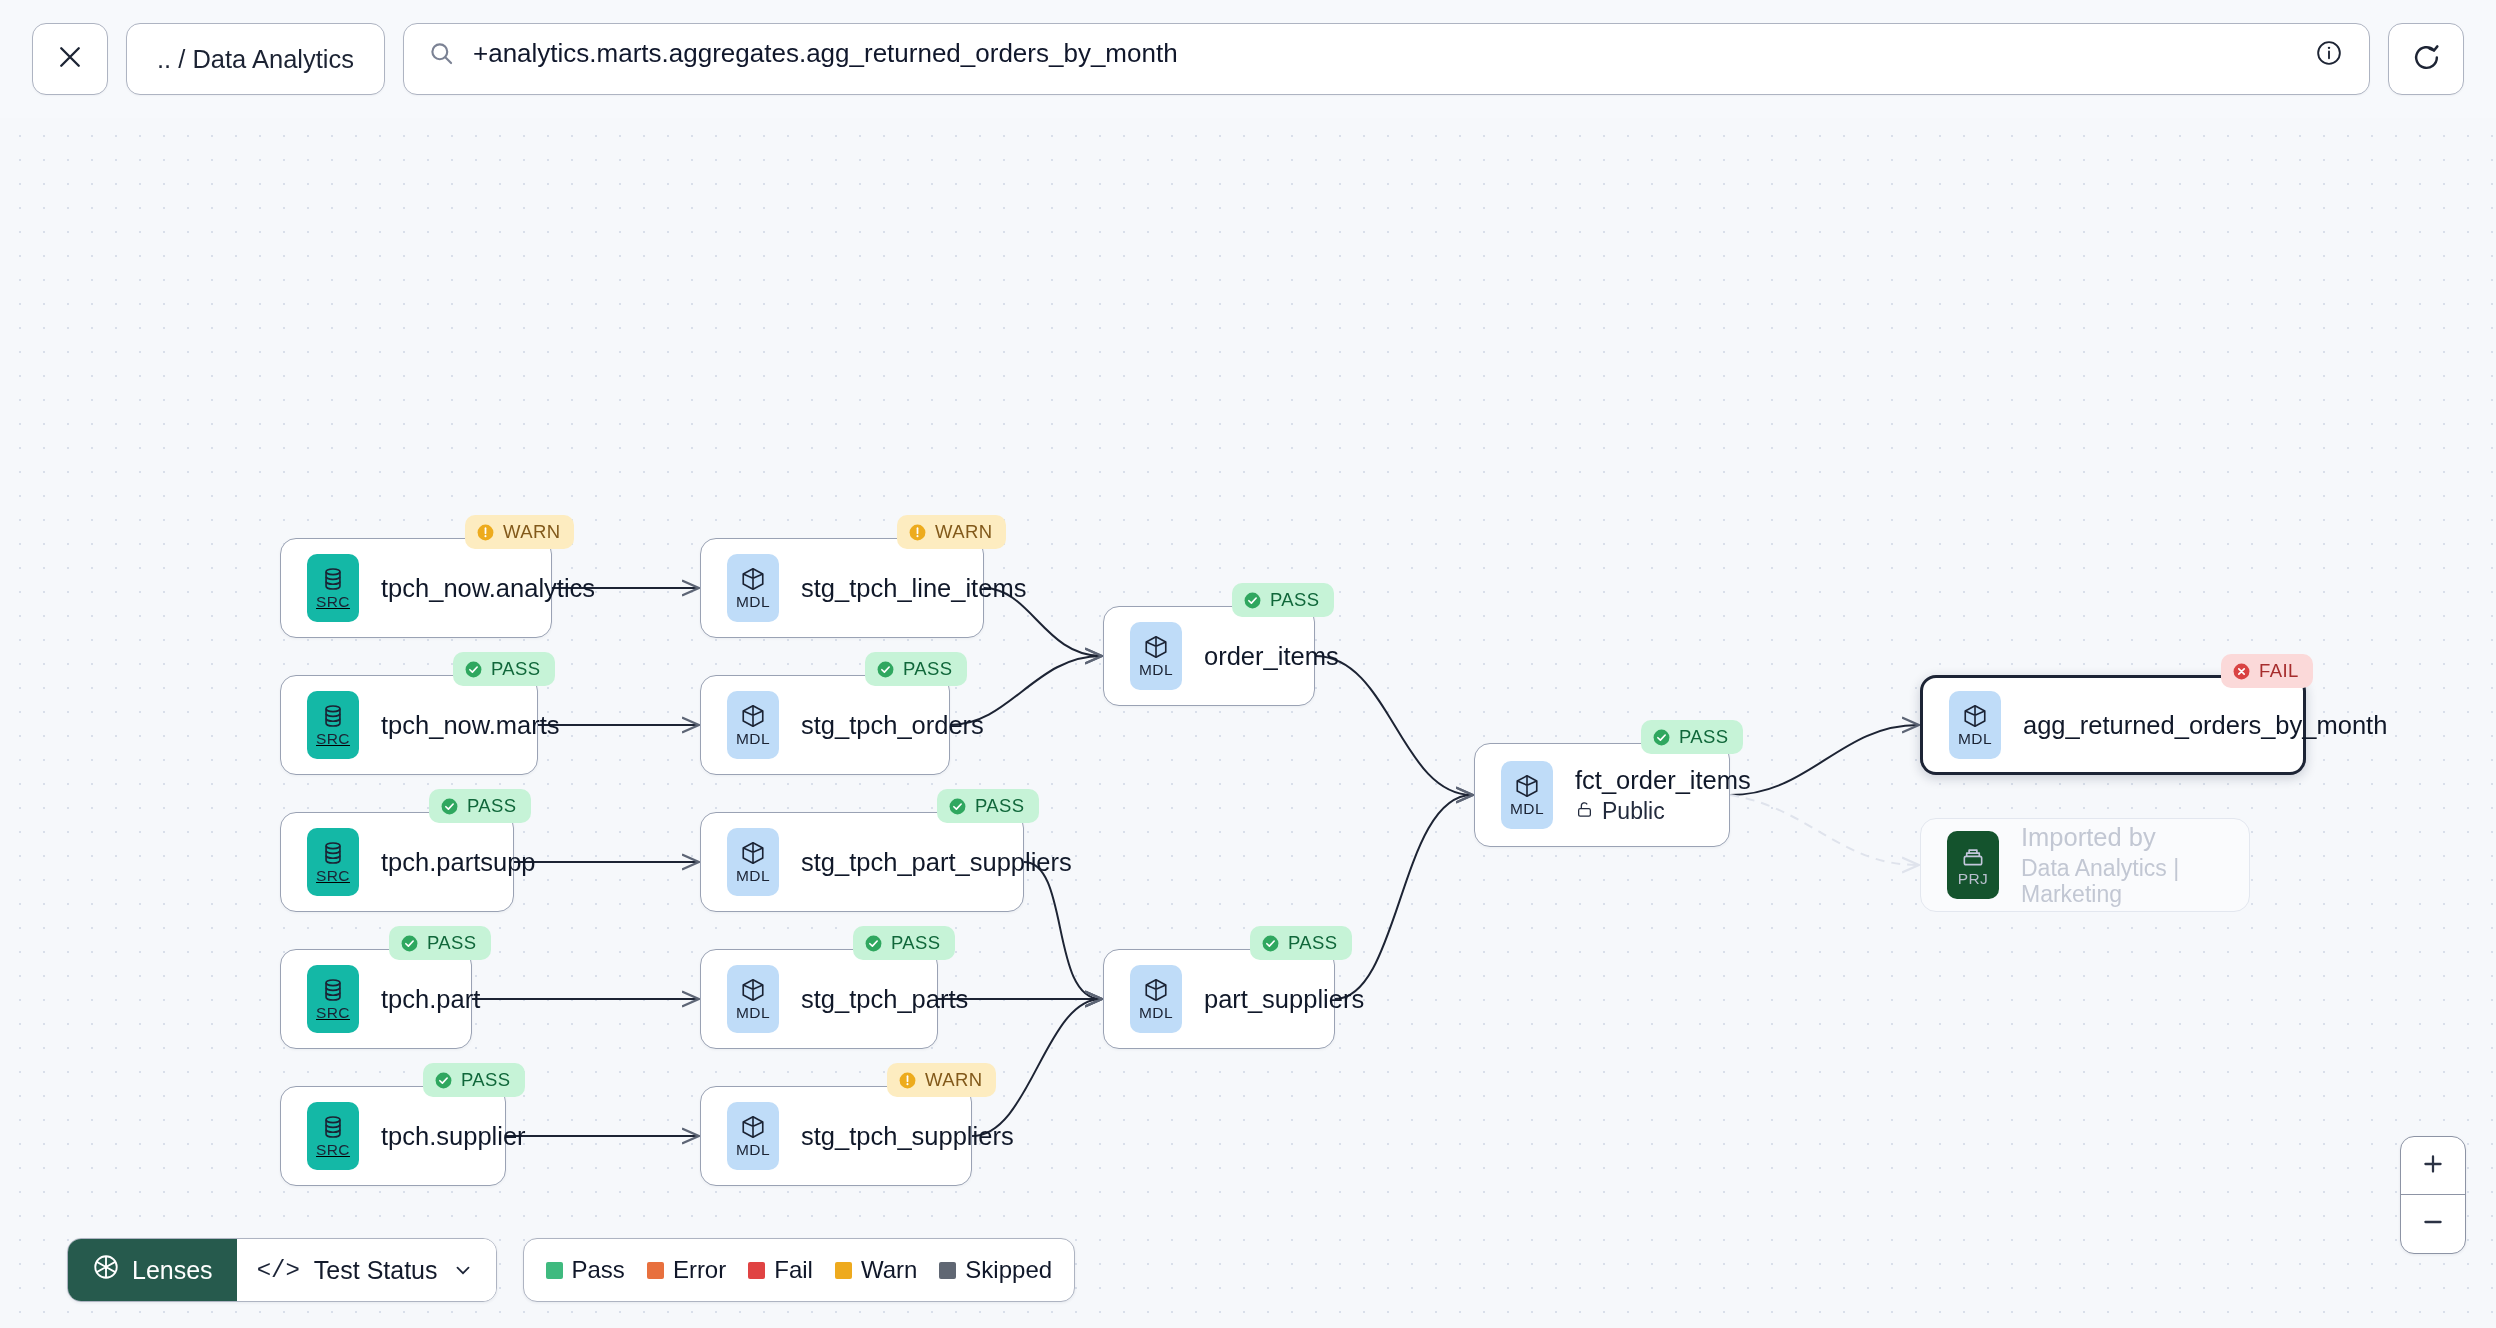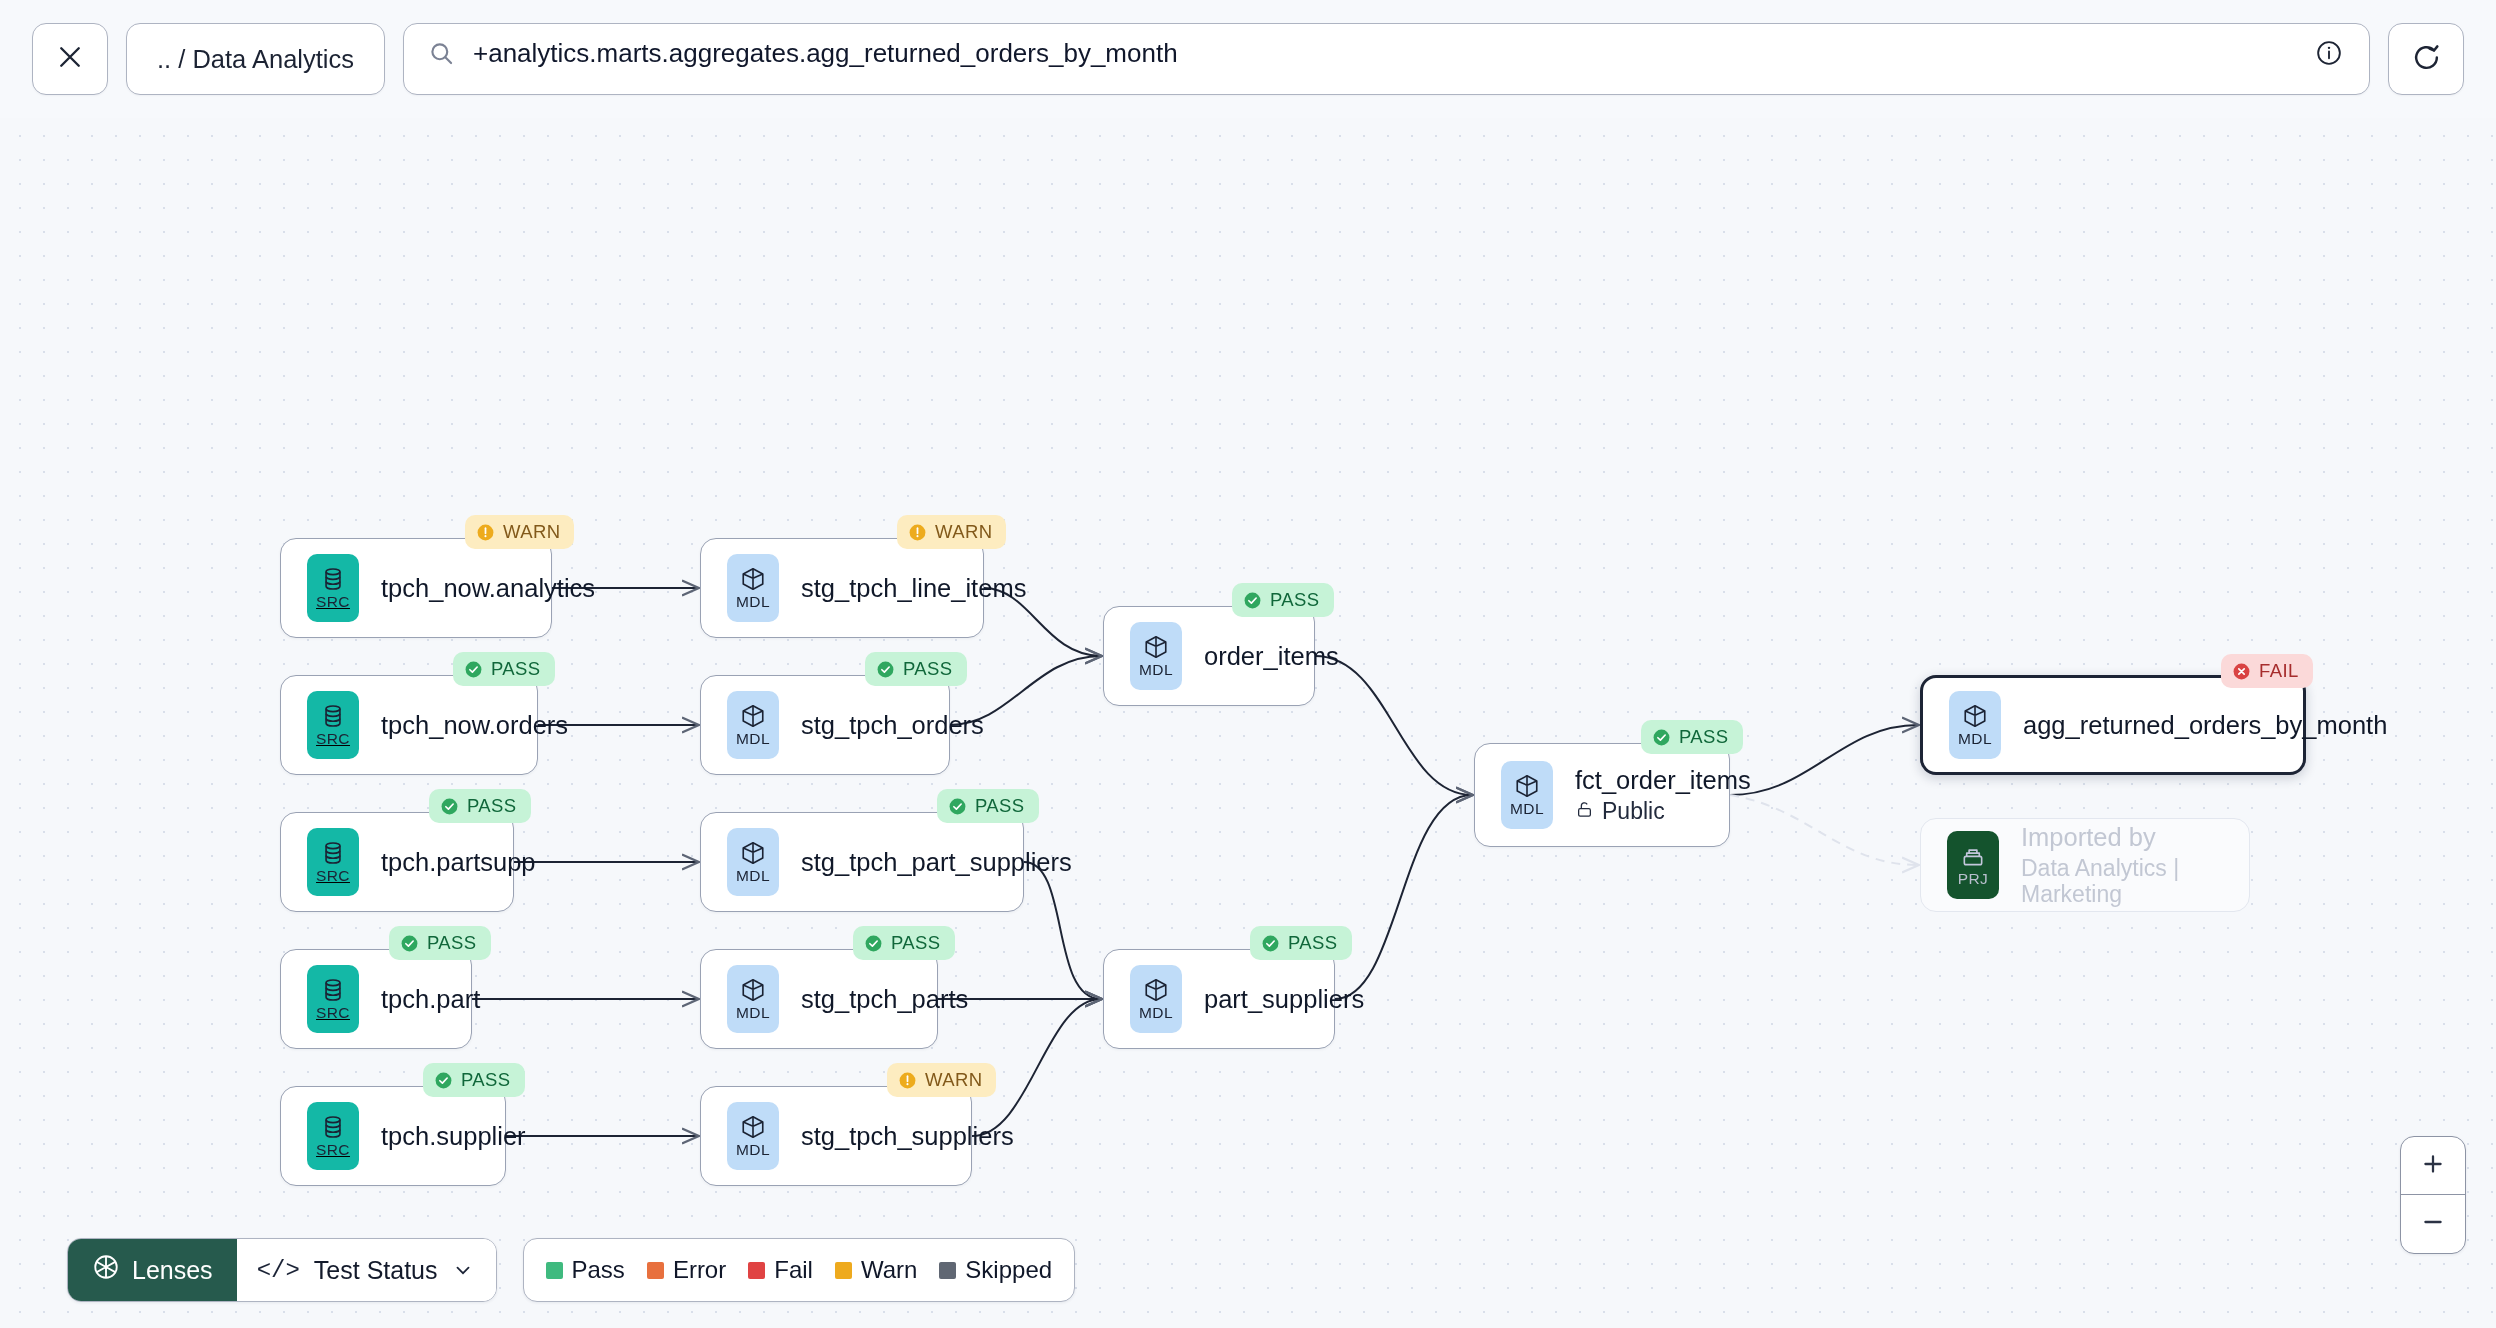--- a/index.html
+++ b/index.html
@@ -318,21 +318,21 @@
             <svg viewBox="0 0 24 24" fill="none" stroke="#1b2334" stroke-width="1.5">
               <ellipse cx="12" cy="5.4" rx="6.4" ry="2.6"></ellipse>
               <path d="M5.6 5.4v4.3c0 1.44 2.87 2.6 6.4 2.6s6.4-1.16 6.4-2.6V5.4"></path>
               <path d="M5.6 9.9v4.3c0 1.44 2.87 2.6 6.4 2.6s6.4-1.16 6.4-2.6V9.9"></path>
               <path d="M5.6 14.4v4.2c0 1.44 2.87 2.6 6.4 2.6s6.4-1.16 6.4-2.6v-4.2"></path>
             </svg>
           </span>
           <span class="kind">SRC</span>
         </div>
         <div class="node-body">
-          <div class="node-title">tpch_now.orders</div>
+          <div class="node-title">tpch_now.marts</div>
         </div>
       </div>
       <div class="node" style="left: 280px; top: 694px; width: 234px; height: 100px;">
         <div class="status pass" style="left:148px">
           <span class="dot">
             <svg viewBox="0 0 24 24">
               <circle cx="12" cy="12" r="10" fill="#2fa75f"></circle>
               <path d="M7.4 12.3 L10.6 15.3 L16.6 8.9" fill="none" stroke="#fff" stroke-width="2.1" stroke-linecap="round" stroke-linejoin="round"></path>
             </svg>
           </span>

